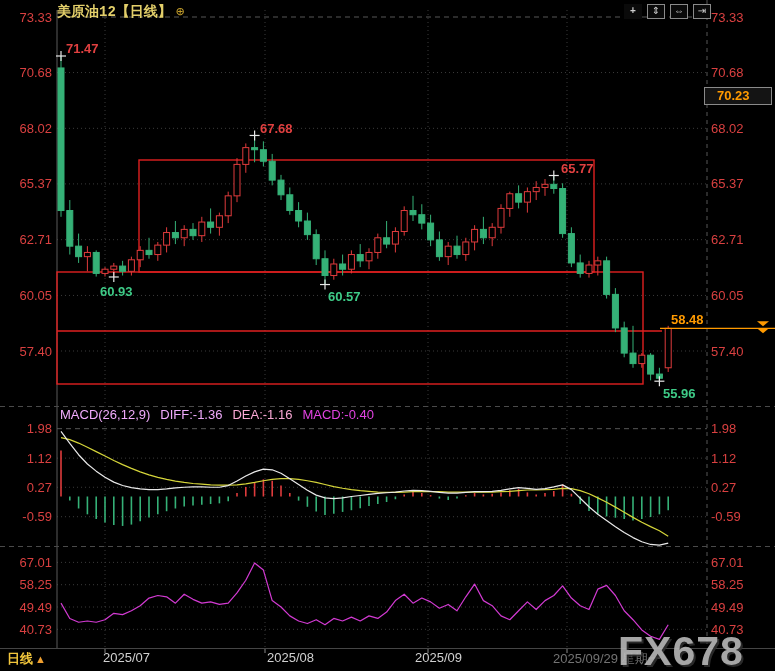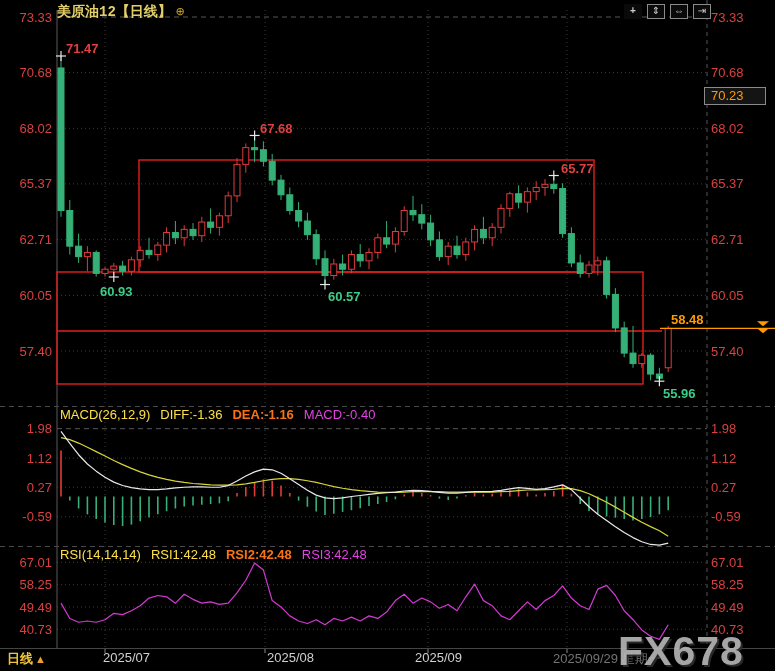--- a/index.html
+++ b/index.html
@@ -7,24 +7,24 @@
          font-family:"Liberation Sans","DejaVu Sans",sans-serif;}
   svg{position:absolute;left:0;top:0;}
   .title{position:absolute;left:57px;top:3px;font-size:14px;font-weight:bold;color:#e3cf6a;white-space:nowrap;font-family:Liberation Mono, monospace;}
   .title .add{color:#bf9a2a;font-weight:normal;margin-left:4px;font-size:14px;cursor:pointer;}
   .toolbar{position:absolute;right:64px;top:4px;display:flex;gap:5px;}
   .tool{width:16px;height:13px;border:1px solid #8a8a8a;background:#0a0a0a;color:#cfcfcf;
         font-size:10px;line-height:12px;text-align:center;cursor:pointer;}
   .tool.noborder{border-color:transparent;font-weight:bold;}
   .ind-header{position:absolute;left:60px;font-size:13px;white-space:nowrap;}
   .ind-header span{margin-right:10px;}
-  .w{color:#fde047;} .yel{color:#f97316;font-weight:bold;} .mag{color:#e243e2;}
+  .w{color:#f0abfc;} .yel{color:#f9a8d4;} .mag{color:#e243e2;}
   .macd-h{top:407px;} .rsi-h{top:547px;}
   .tag7023{position:absolute;left:704px;top:87px;width:54px;height:16px;border:1px solid #8a8a8a;
-           background:#141414;color:#ff9a00;font-size:13px;line-height:16px;padding-left:6px;}
+           background:#141414;color:#ff9a00;font-size:13px;line-height:16px;padding-left:12px;font-weight:bold;}
   .period{position:absolute;left:7px;top:650px;font-size:13px;font-weight:bold;color:#f2c63c;cursor:pointer;}
   .period .arr{color:#f0a030;font-size:11px;margin-left:2px;}
   .curdate{position:absolute;left:553px;top:650px;font-size:13px;color:#737373;white-space:nowrap;}
   .wm-brand{position:absolute;left:618px;top:593px;font-size:41px;font-weight:bold;color:#b9b9b9;
             text-shadow:2px 2px 0 #2e2e2e;letter-spacing:1px;opacity:.9;margin-top:35px;}
   .wm-site{position:absolute;left:650px;top:644px;font-size:16px;font-weight:bold;color:#2f62d8;
            letter-spacing:.5px;text-shadow:0 0 3px #8fa6d8,1px 1px 0 #10204a;}
 </style>
 </head>
 <body>
@@ -342,23 +342,20 @@
       <div class="tool noborder">+</div>
       <div class="tool">⇕</div>
       <div class="tool">⇔</div>
       <div class="tool">⇥</div>
     </div>
 
   <div class="ind-header macd-h">
     <span class="w">MACD(26,12,9)</span><span class="w">DIFF:-1.36</span><span class="yel">DEA:-1.16</span><span class="mag">MACD:-0.40</span>
   </div>
 
-  <div class="ind-header rsi-h">
-    <span class="w">RSI(14,14,14)</span><span class="w">RSI1:42.48</span><span class="yel">RSI2:42.48</span><span class="mag">RSI3:42.48</span>
-  </div>
 
   <div class="tag7023">70.23</div>
 
   <div class="period">
     <span>日线</span><span class="arr">▲</span>
   </div>
 
   <div class="curdate">2025/09/29 星期一</div>
 
   <div class="wm-brand">FX678</div>

